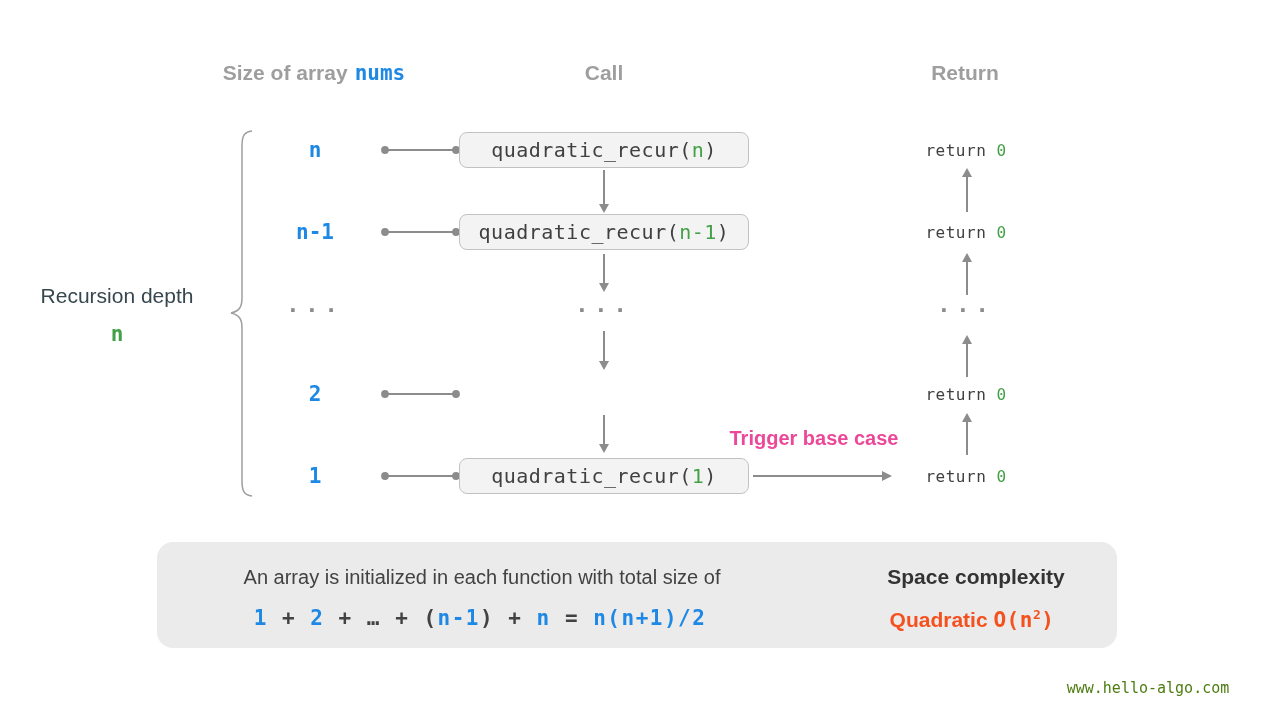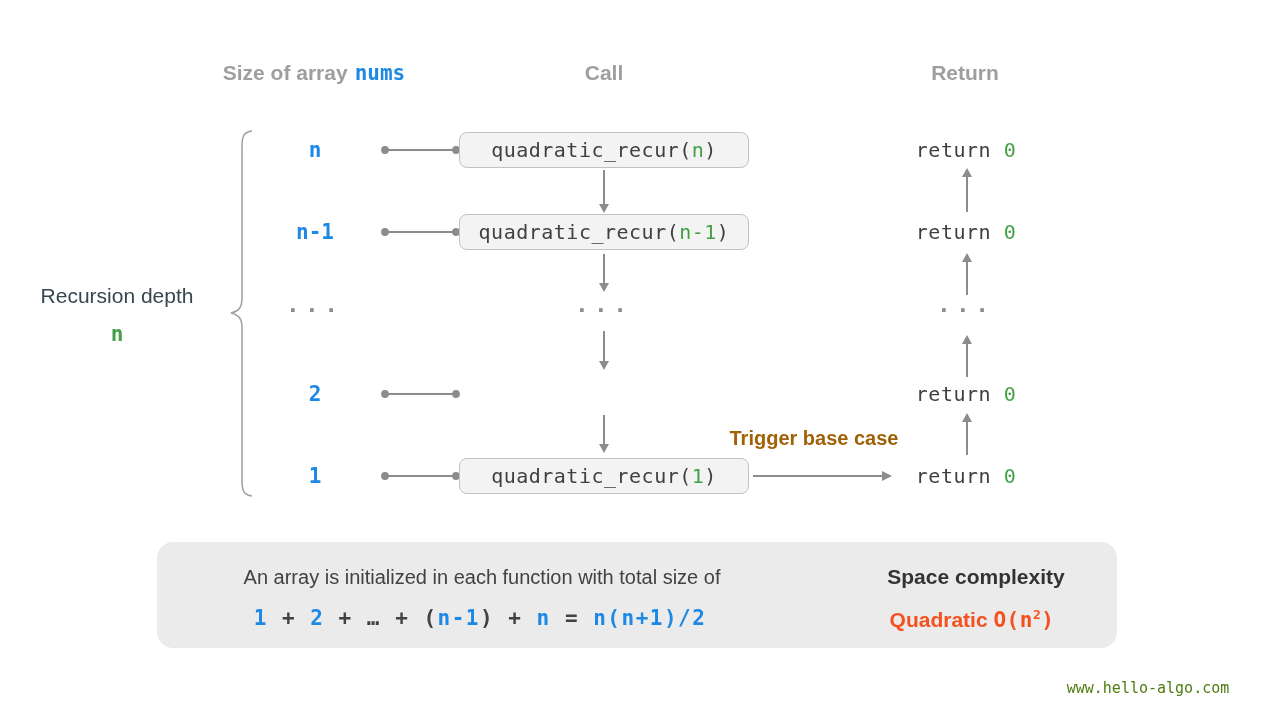--- a/index.html
+++ b/index.html
@@ -24,29 +24,29 @@
         color:#8C8C8C;letter-spacing:6px;}
 
   
   .call-box{left:604px;width:290px;height:36px;background:#F3F3F3;border:1.5px solid #C2C2C2;
             border-radius:8px;display:flex;align-items:center;justify-content:center;box-sizing:border-box;text-align:center;}
   .code{font-family:"DejaVu Sans Mono",monospace;font-size:20px;letter-spacing:0.5px;
         color:#404040;white-space:pre;}
   .green{color:#43A047;}
 
   
-  .ret{left:966px;font-family:"DejaVu Sans Mono",monospace;font-size:20px;
+  .ret{left:966px;font-family:"DejaVu Sans Mono",monospace;font-size:16px;
        letter-spacing:0.5px;color:#404040;}
 
   
   .depth-label{left:117px;top:296px;font-size:21px;color:#37474F;}
   .depth-value{left:117px;top:334px;font-family:"DejaVu Sans Mono",monospace;
                font-weight:700;font-size:21px;color:#43A047;}
 
-  .trigger{left:814px;top:438px;font-weight:700;font-size:20px;color:#a16207;}
+  .trigger{left:814px;top:438px;font-weight:700;font-size:20px;color:#ec4899;}
 
   
   .panel{position:absolute;left:157px;top:542px;width:960px;height:106px;
          background:#EBEBEB;border-radius:16px;}
   .sentence{left:482px;top:577px;font-size:20px;color:#424242;}
   .formula{left:480px;top:618px;font-family:"DejaVu Sans Mono",monospace;font-weight:700;
            font-size:21px;letter-spacing:1.5px;}
   .formula .tok{white-space:pre;}
   .tok.blue{color:#1E88E5;}
   .tok.dark{color:#424242;}

